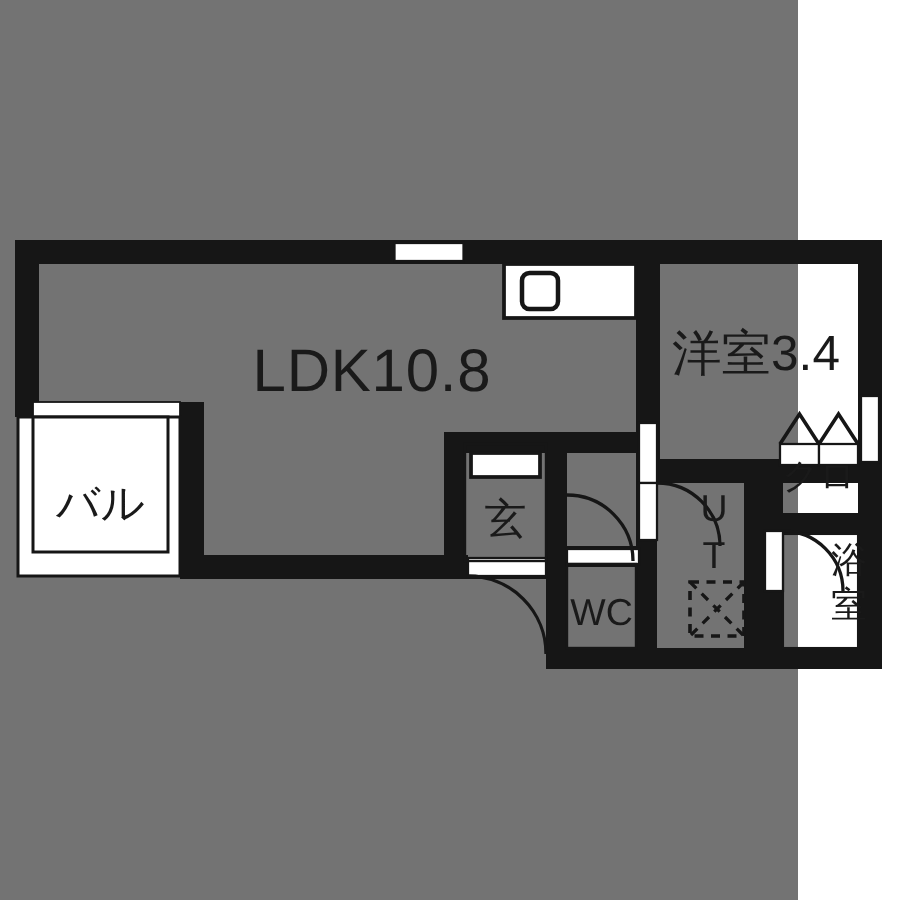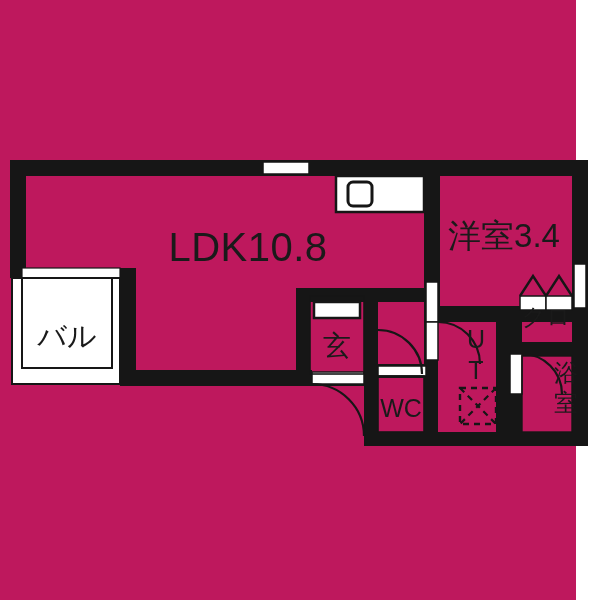--- a/index.html
+++ b/index.html
@@ -10,22 +10,21 @@
   body {
     width: 600px;
     height: 600px;
     font-family: "Liberation Sans", "DejaVu Sans", sans-serif;
     overflow: hidden;
   }
   #floorplan-root {
     position: relative;
     width: 532px;
     height: 600px;
-    background: #be185d;
-    padding-left: 44px;
+    background: #737373;
   }
   #plan-svg {
     position: absolute;
     left: 0;
     top: 0;
     width: 600px;
     height: 600px;
     display: block;
   }
   .rm-label {

